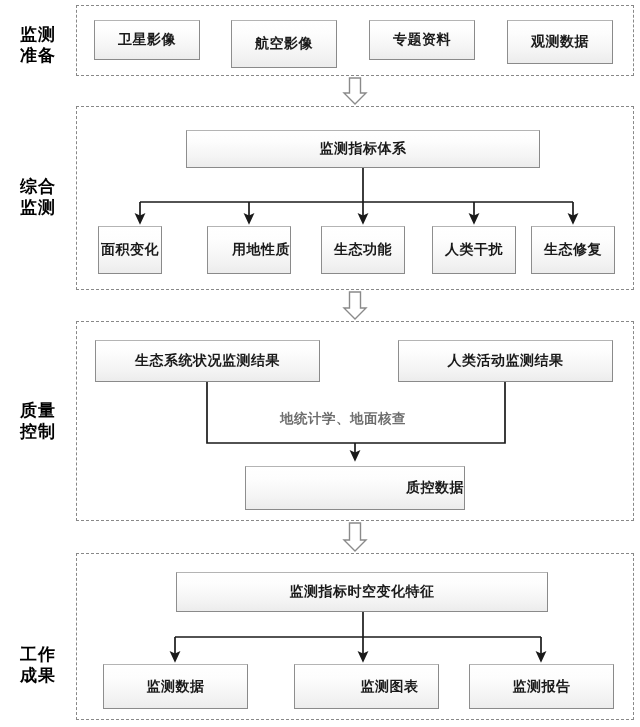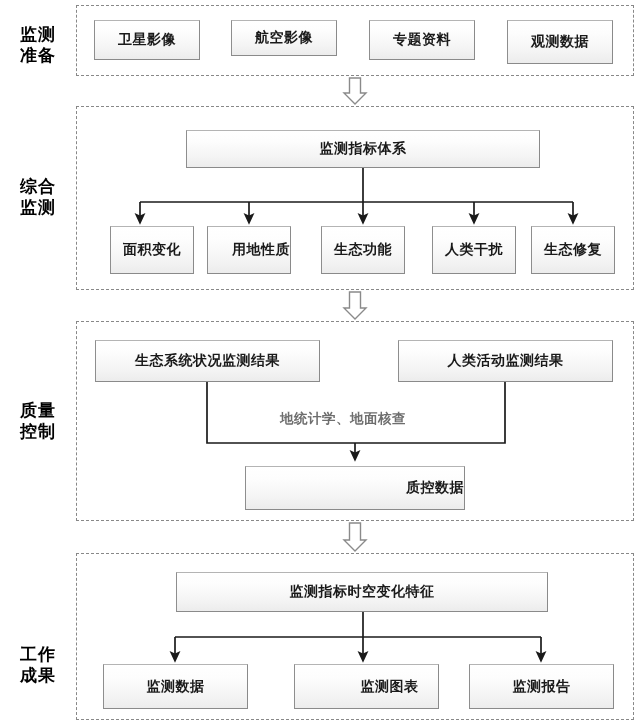--- a/index.html
+++ b/index.html
@@ -107,37 +107,37 @@
   <div class="stage-label" style="top:644px;">
     <div>工作</div>
     <div>成果</div>
   </div>
 
   <div class="section-box" style="left:76px; top:5px; width:558px; height:71px;"></div>
 
   <div class="node" style="left:94px; top:20px; width:106px; height:40px;">
     <span>卫星影像</span>
   </div>
-  <div class="node" style="left:231px; top:20px; width:106px; height:36px;font-family:Liberation Serif, serif;">
+  <div class="node" style="left:231px; top:20px; width:106px; height:48px;font-family:Liberation Serif, serif;">
     <span>航空影像</span>
   </div>
   <div class="node" style="left:369px; top:20px; width:106px; height:40px;">
     <span>专题资料</span>
   </div>
   <div class="node" style="left:507px; top:20px; width:106px; height:44px;">
     <span>观测数据</span>
   </div>
 
   <div class="section-box" style="left:76px; top:106px; width:558px; height:184px;"></div>
 
   <div class="node" style="left:186px; top:130px; width:354px; height:38px;">
     <span>监测指标体系</span>
   </div>
 
-  <div class="node" style="left:98px; top:226px; width:84px; height:48px;margin-left:12px;">
+  <div class="node" style="left:98px; top:226px; width:64px; height:48px;">
     <span>面积变化</span>
   </div>
   <div class="node" style="left:207px; top:226px; width:84px; height:48px;justify-content:flex-end;">
     <span>用地性质</span>
   </div>
   <div class="node" style="left:321px; top:226px; width:84px; height:48px;">
     <span>生态功能</span>
   </div>
   <div class="node" style="left:531px; top:226px; width:84px; height:48px;">
     <span>生态修复</span>

